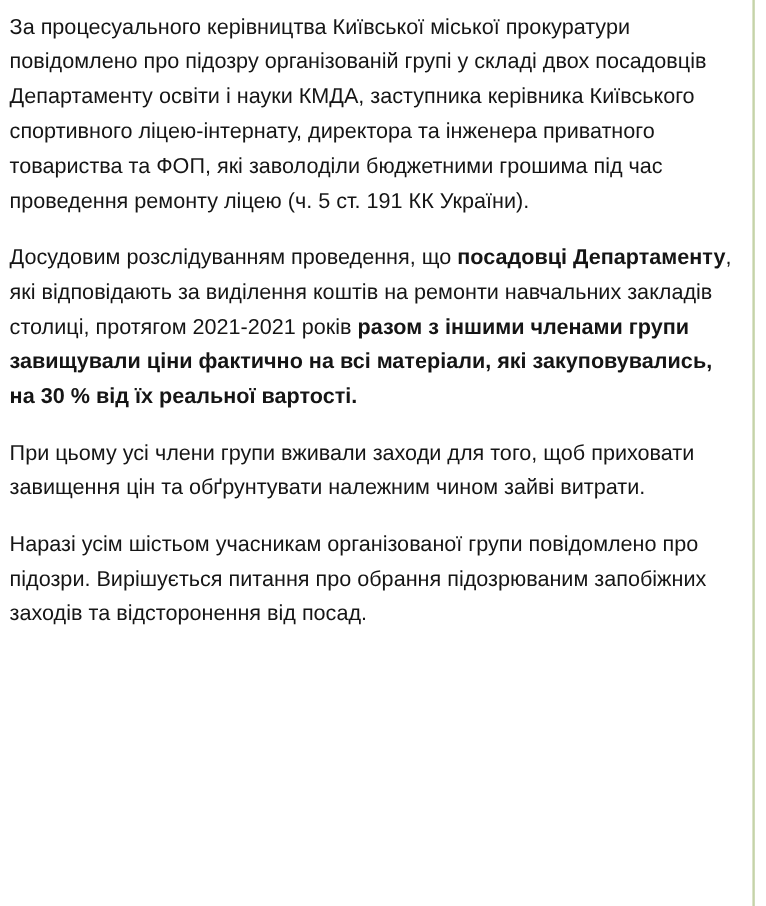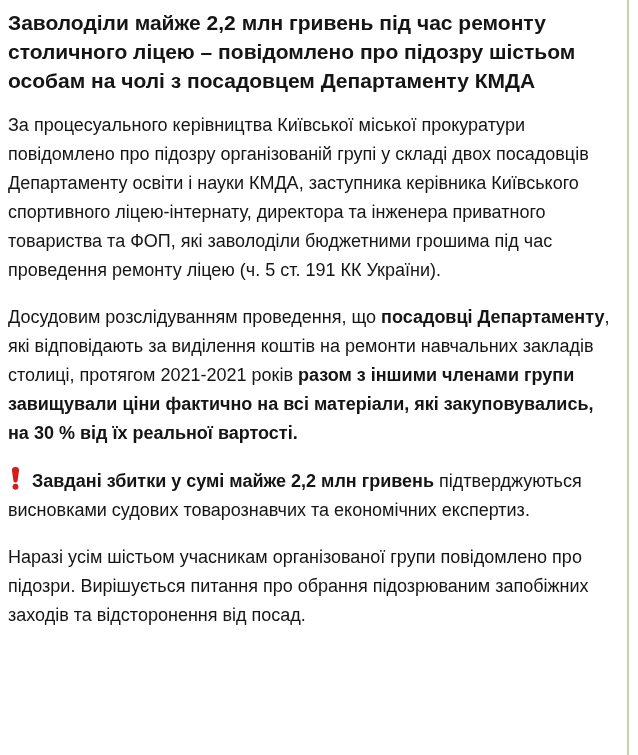--- a/index.html
+++ b/index.html
@@ -48,25 +48,21 @@
     bottom: 0;
     right: 9px;
     width: 2px;
     background: var(--divider, #c5d3a8);
   }
 </style>
 </head>
 <body style="--bg: #ffffff; --text: #151515; --divider: #c5d3a8;">
 
 <div class="post">
-  <h1 class="post-title">Заволоділи майже 2,2 млн гривень під час ремонту столичного ліцею – повідомлено про підозру шістьом особам на чолі з посадовцем Департаменту КМДА</h1>
   <div class="post-body" id="post-body">
       <p><span>За процесуального керівництва Київської міської прокуратури повідомлено про підозру організованій групі у складі двох посадовців Департаменту освіти і науки КМДА, заступника керівника Київського спортивного ліцею-інтернату, директора та інженера приватного товариства та ФОП, які заволоділи бюджетними грошима під час проведення ремонту ліцею (ч. 5 ст. 191 КК України).</span></p>
       <p><span>Досудовим розслідуванням проведення, що </span><strong>посадовці Департаменту</strong><span>, які відповідають за виділення коштів на ремонти навчальних закладів столиці, протягом 2021-2021 років </span><strong>разом з іншими членами групи завищували ціни фактично на всі матеріали, які закуповувались, на 30 % від їх реальної вартості.</strong></p>
-      <p><span class="excl-icon"><svg width="15" height="24" viewBox="0 0 16 26" xmlns="http://www.w3.org/2000/svg">
-            <path fill="#d21f1a" d="M8 1 C10.6 1 12.1 2.3 11.9 4.6 L10.3 15.6 C10.1 17.1 9.2 17.9 8 17.9 C6.8 17.9 5.9 17.1 5.7 15.6 L4.1 4.6 C3.9 2.3 5.4 1 8 1 Z"></path>
-            <circle fill="#d21f1a" cx="8" cy="22.4" r="3.2"></circle>
-          </svg></span><strong> Завдані збитки у сумі майже 2,2 млн гривень</strong><span> підтверджуються висновками судових товарознавчих та економічних експертиз.</span></p>
+      <p><span>При цьому усі члени групи вживали заходи для того, щоб приховати завищення цін та обґрунтувати належним чином зайві витрати.</span></p>
       <p><span>Наразі усім шістьом учасникам організованої групи повідомлено про підозри. Вирішується питання про обрання підозрюваним запобіжних заходів та відсторонення від посад.</span></p>
     </div>
 </div>
 
 <div class="right-divider"></div>
 
 </body></html>

